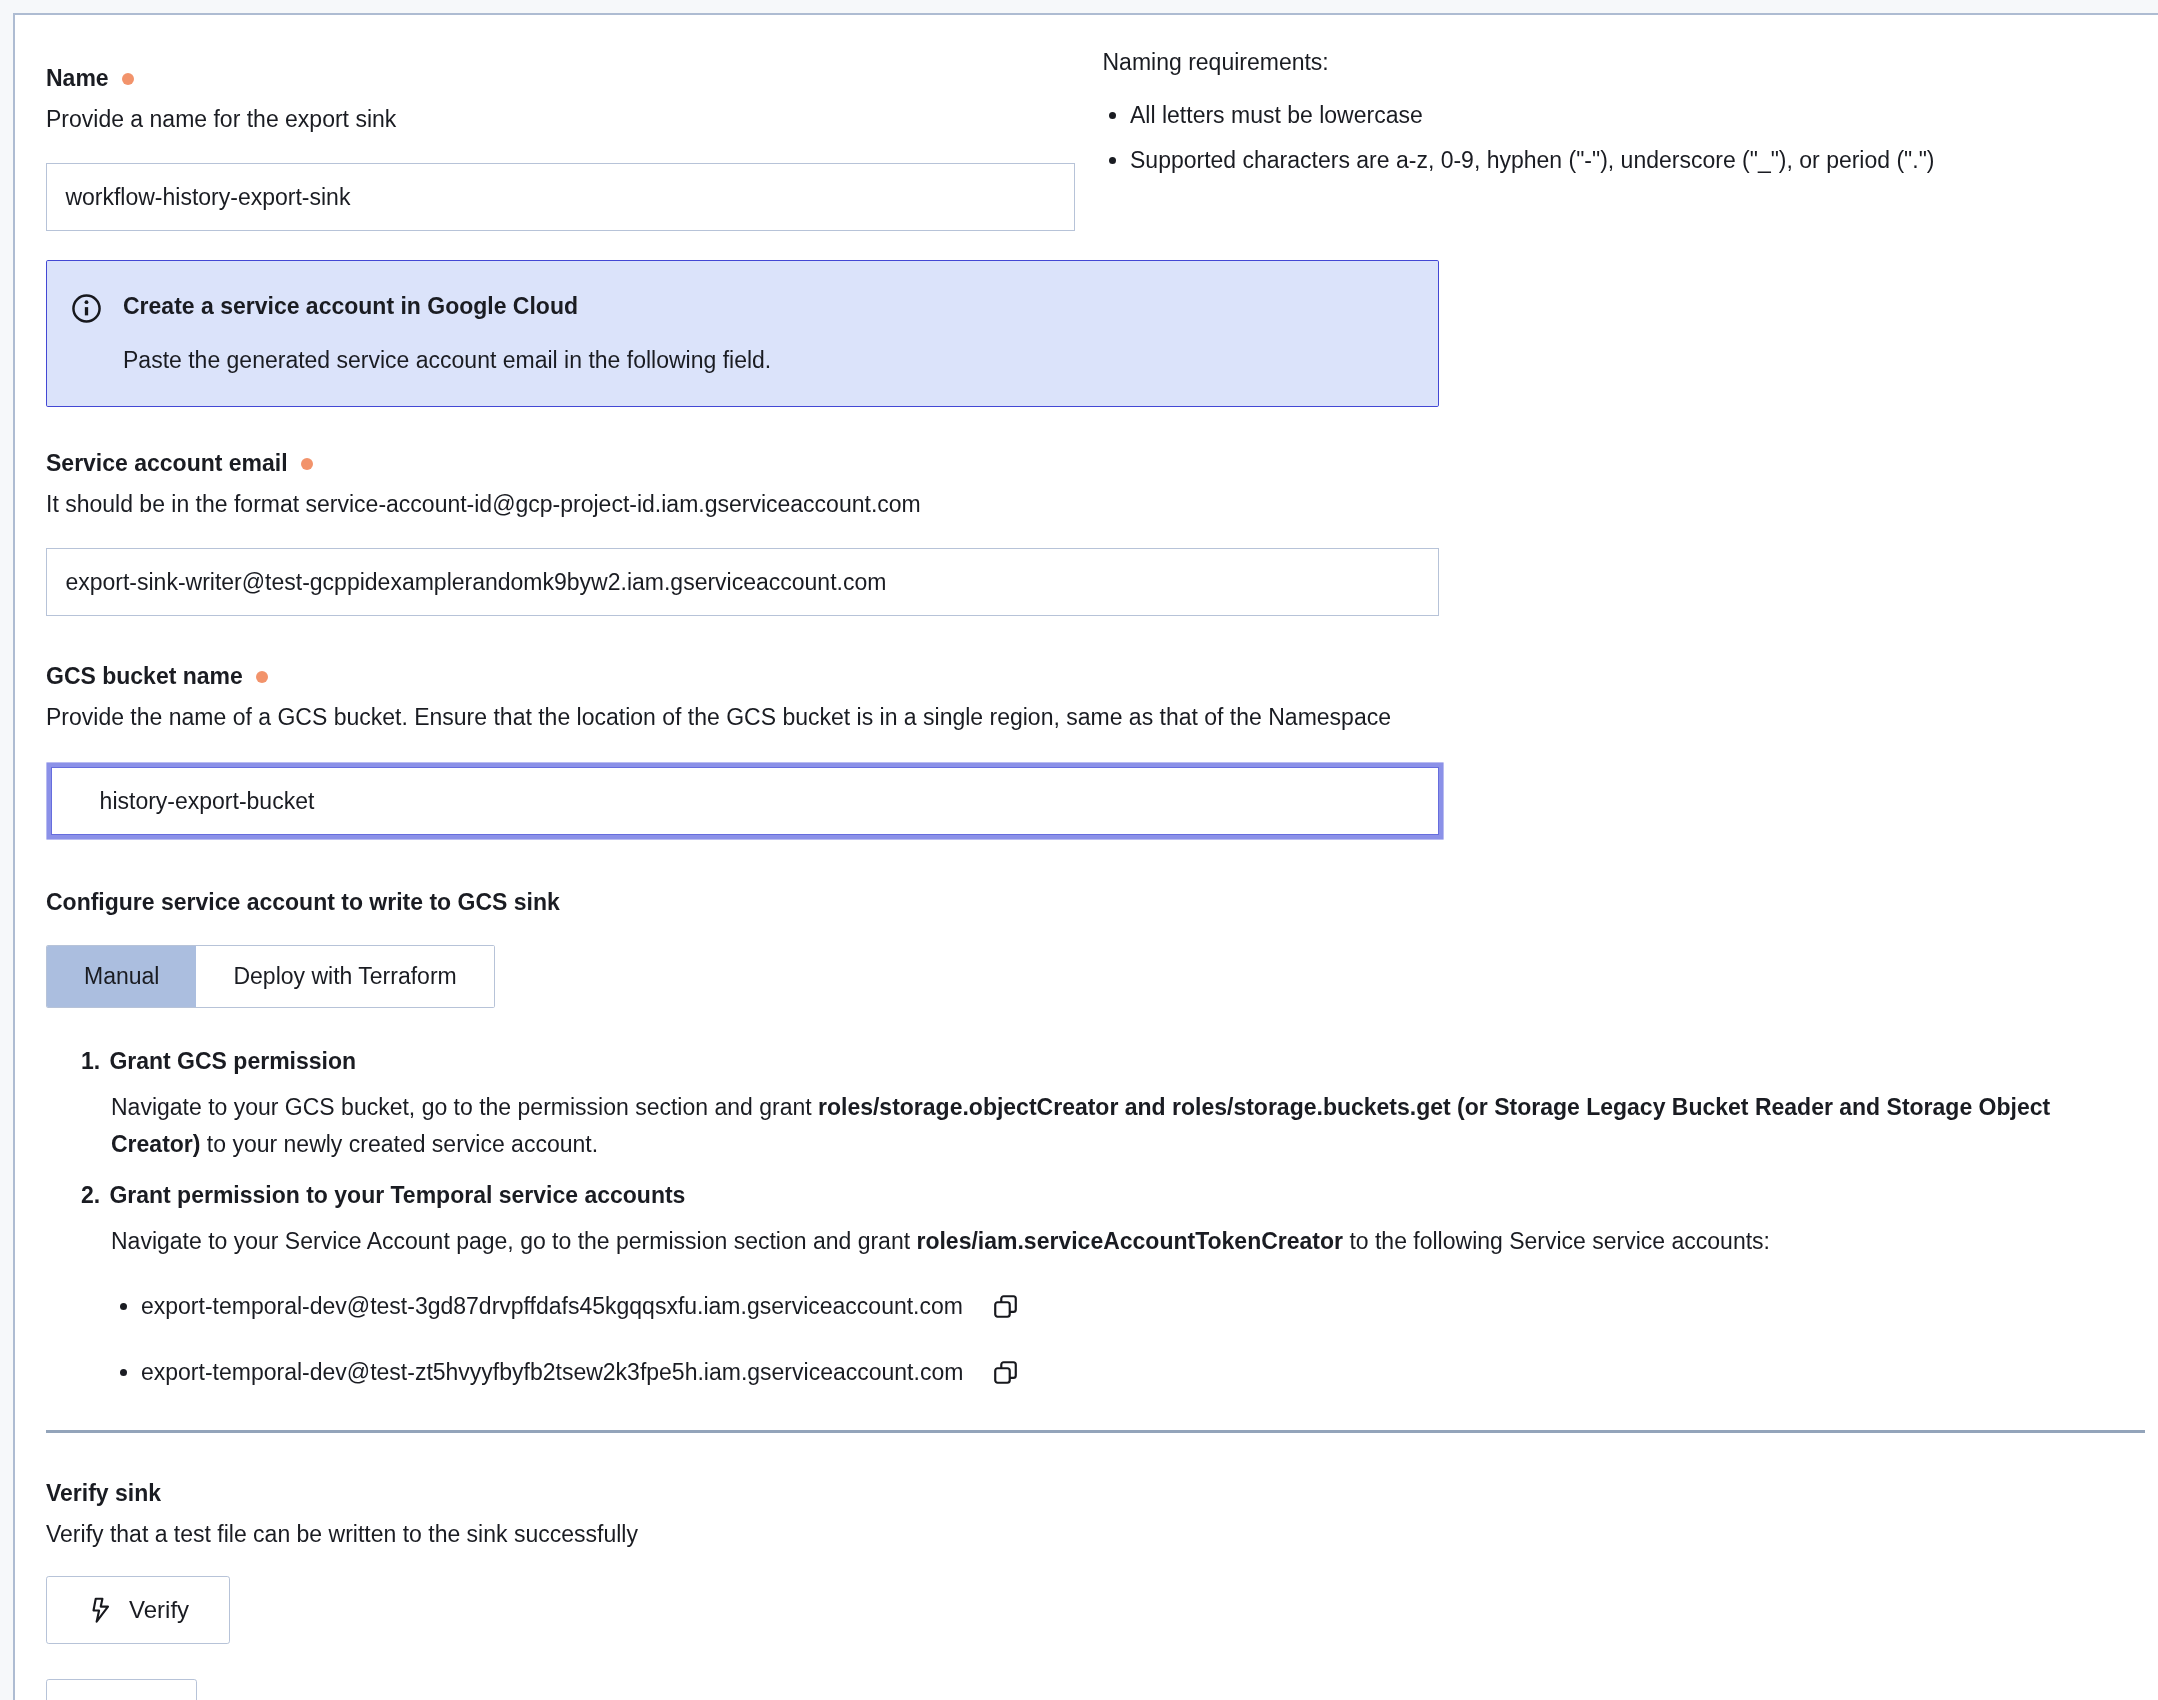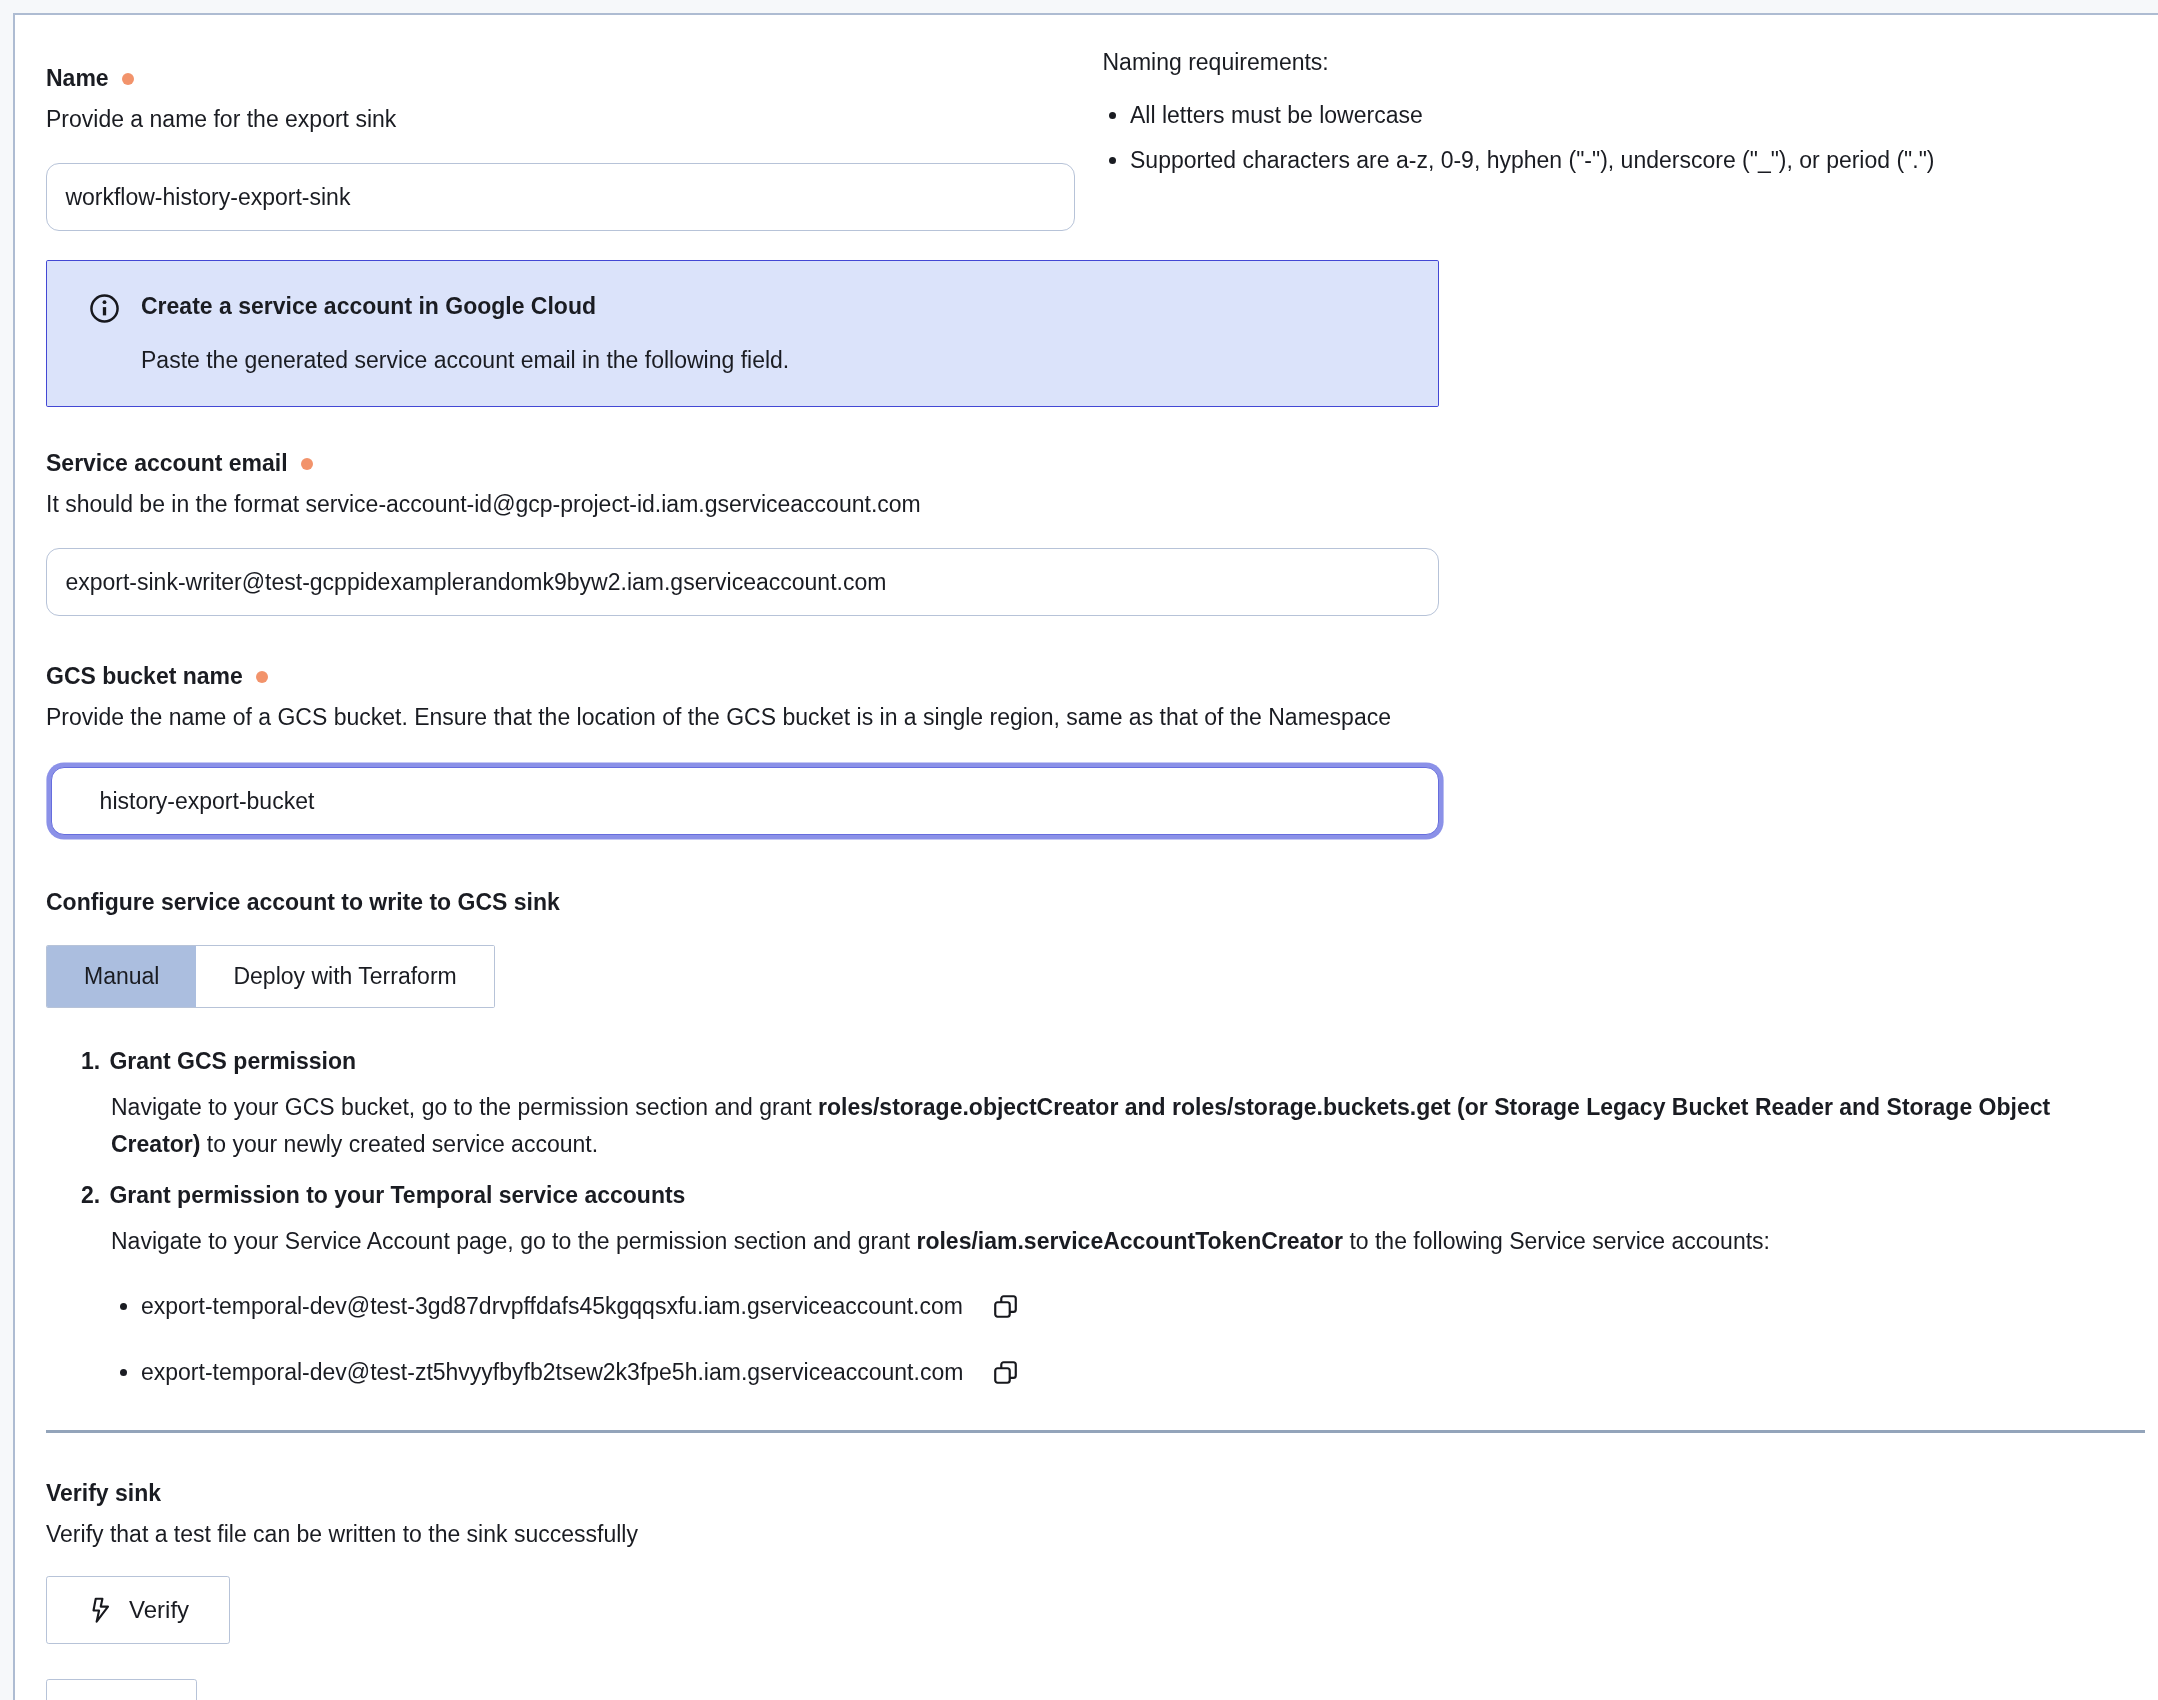--- a/index.html
+++ b/index.html
@@ -29,21 +29,21 @@
   .field-label { display: flex; align-items: center; gap: 13px; font-weight: 700; margin-top: 16px; }
   .req-dot { width: 12px; height: 12px; border-radius: 50%; background: #f2936b; display: inline-block; }
   .field-desc { margin-top: 12px; }
 
   input.text-input {
     display: block;
     margin-top: 29px;
     height: 68px;
     width: 100%;
     border: 1.8px solid #b7c3d8;
-    border-radius: 13px;
+    border-radius: 0;
     background: #fff;
     font-family: "Liberation Sans", sans-serif;
     font-size: 23px;
     color: #1a1c22;
     padding: 0 18.4px;
     outline: none;
   }
   input.text-input.focused {
     border: 1.8px solid #666ddd;
     box-shadow: 0 0 0 4.6px #8b91e8;
@@ -55,21 +55,21 @@
   .req-list li { margin-bottom: 15.6px; list-style: disc; }
 
   .info-box {
     margin-top: 29px;
     width: 1393px; height: 147px;
     background: #dbe3fa;
     border: 1.8px solid #4348d4;
     border-radius: 1.8px;
     display: flex;
     align-items: center;
-    padding: 0 41px;
+    padding: 0 23px;
   }
   .info-icon { flex: 0 0 auto; margin-right: 20px; align-self: flex-start; margin-top: 31px; }
   .info-title { font-weight: 700; }
   .info-body { margin-top: 25px; }
 
   .section-title { font-weight: 700; margin-top: 53px; }
 
   .tabs {
     margin-top: 27.5px;
     display: inline-flex;

